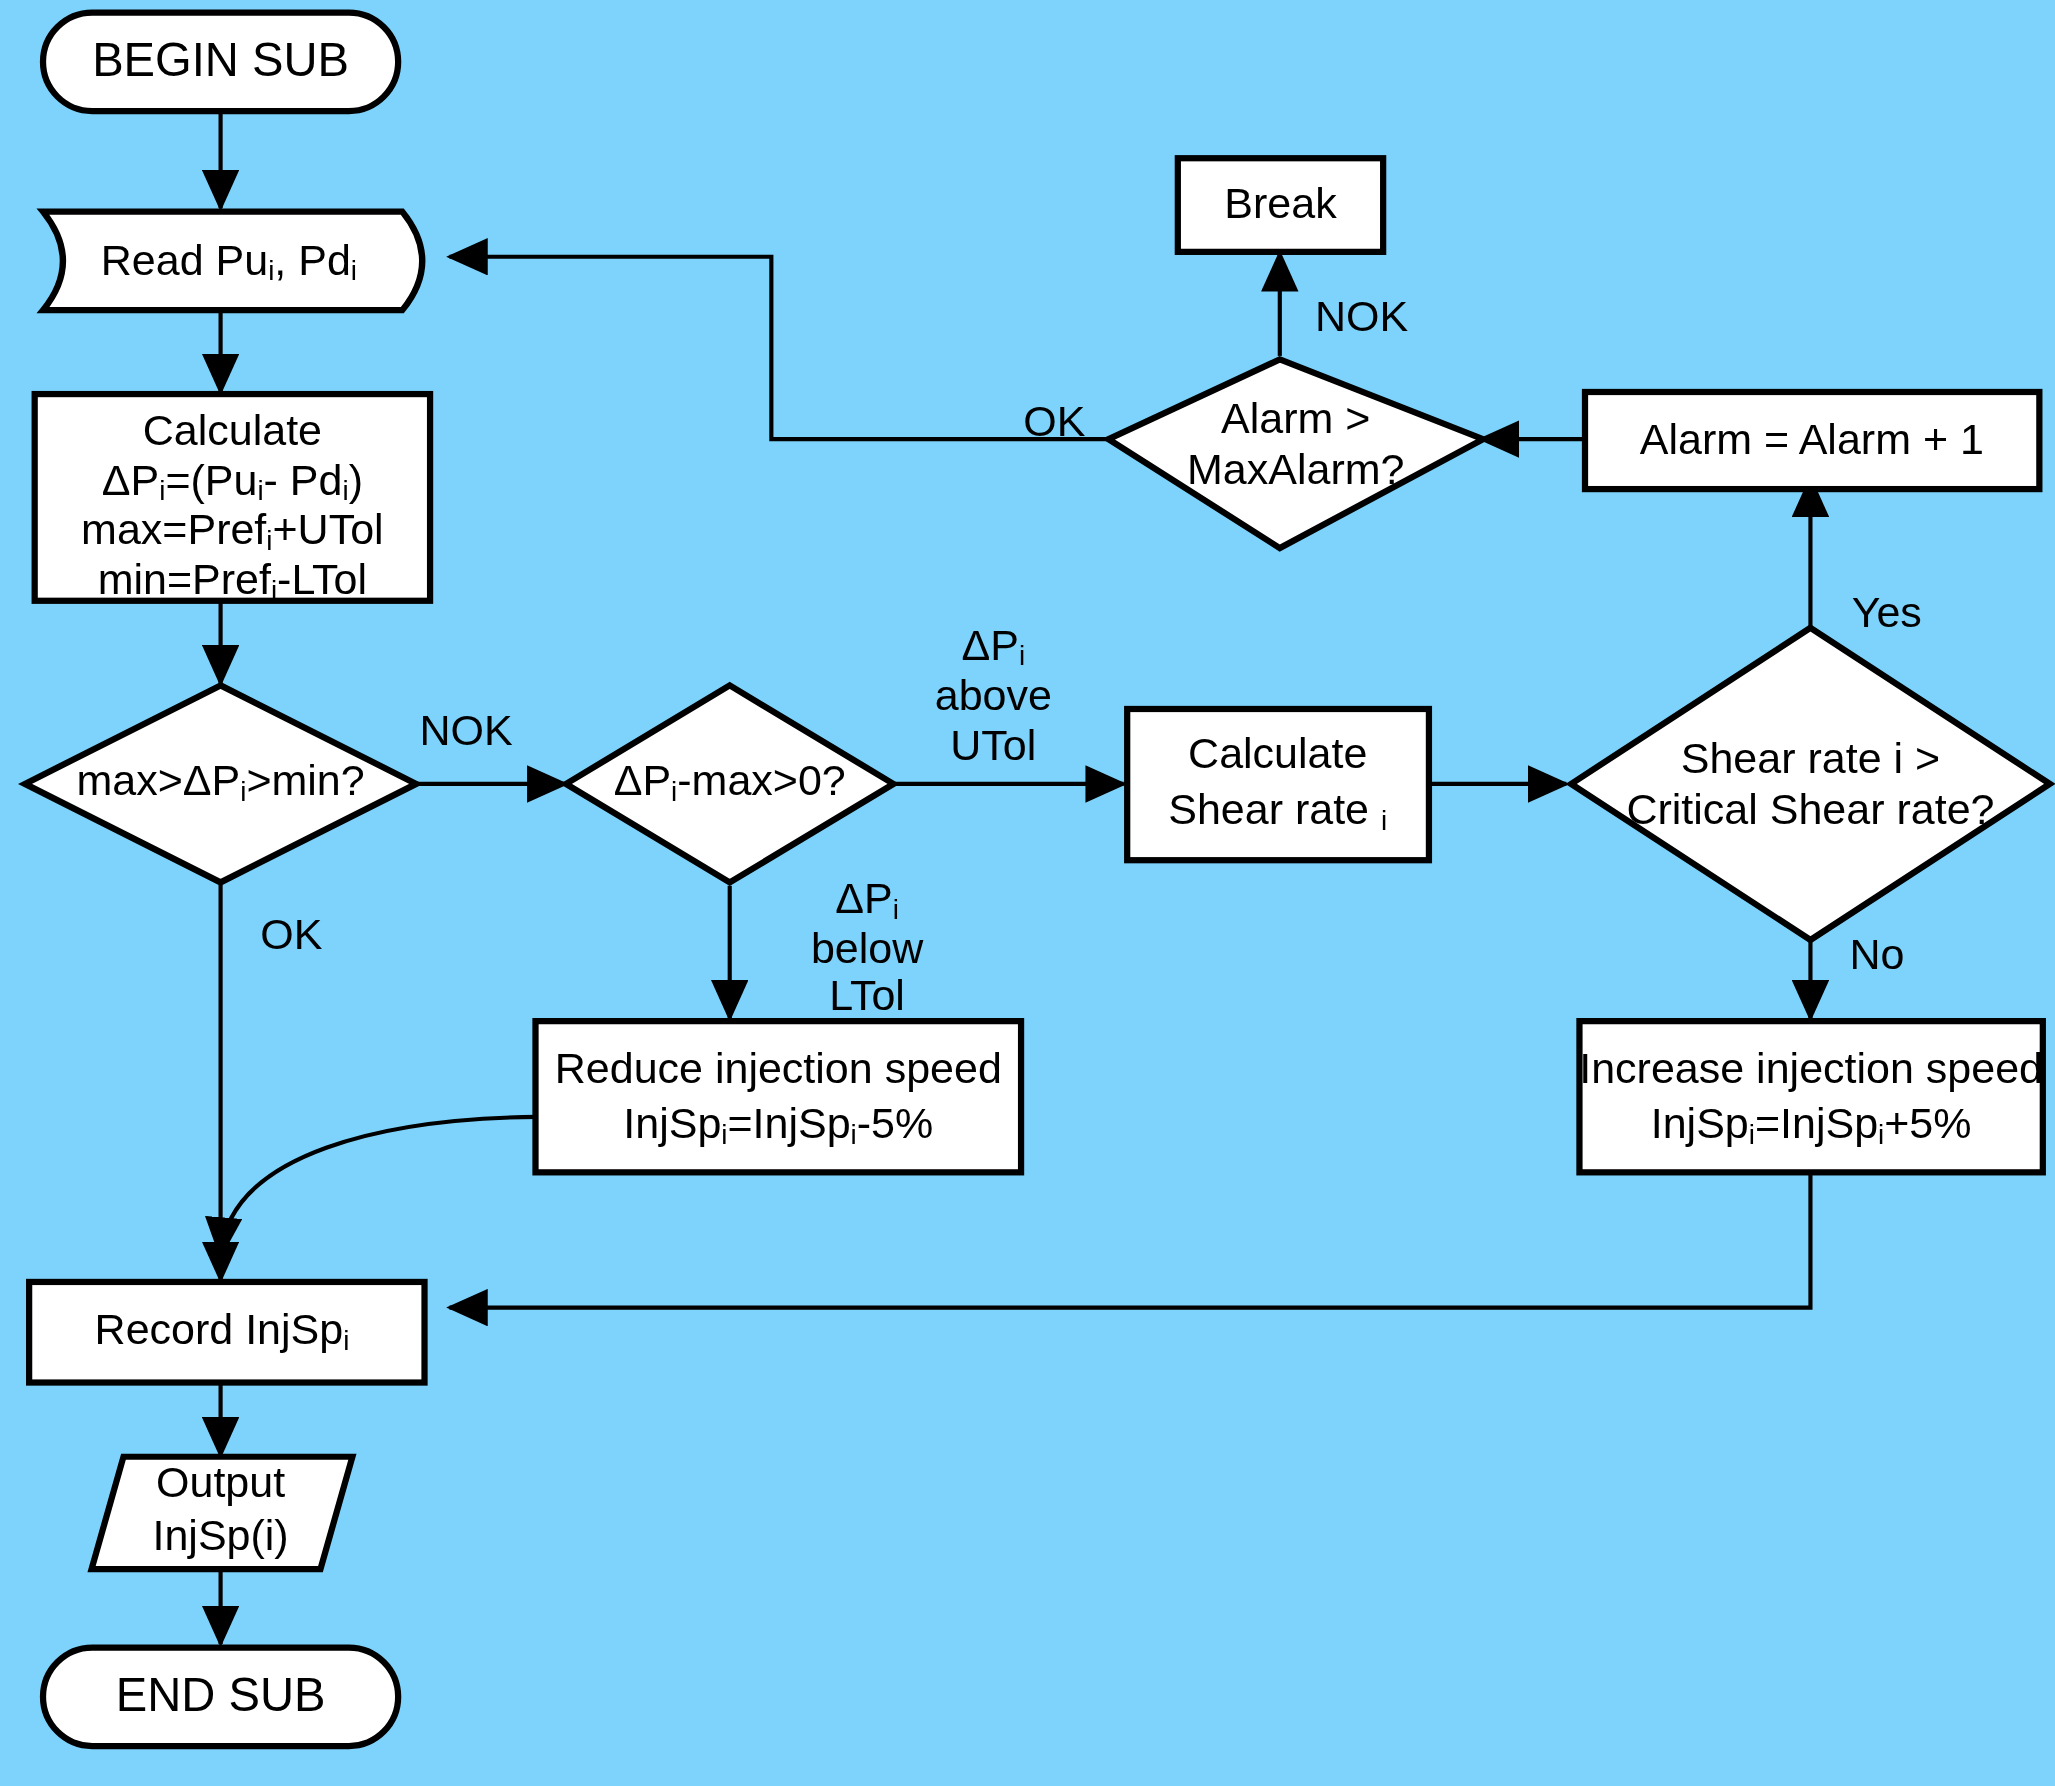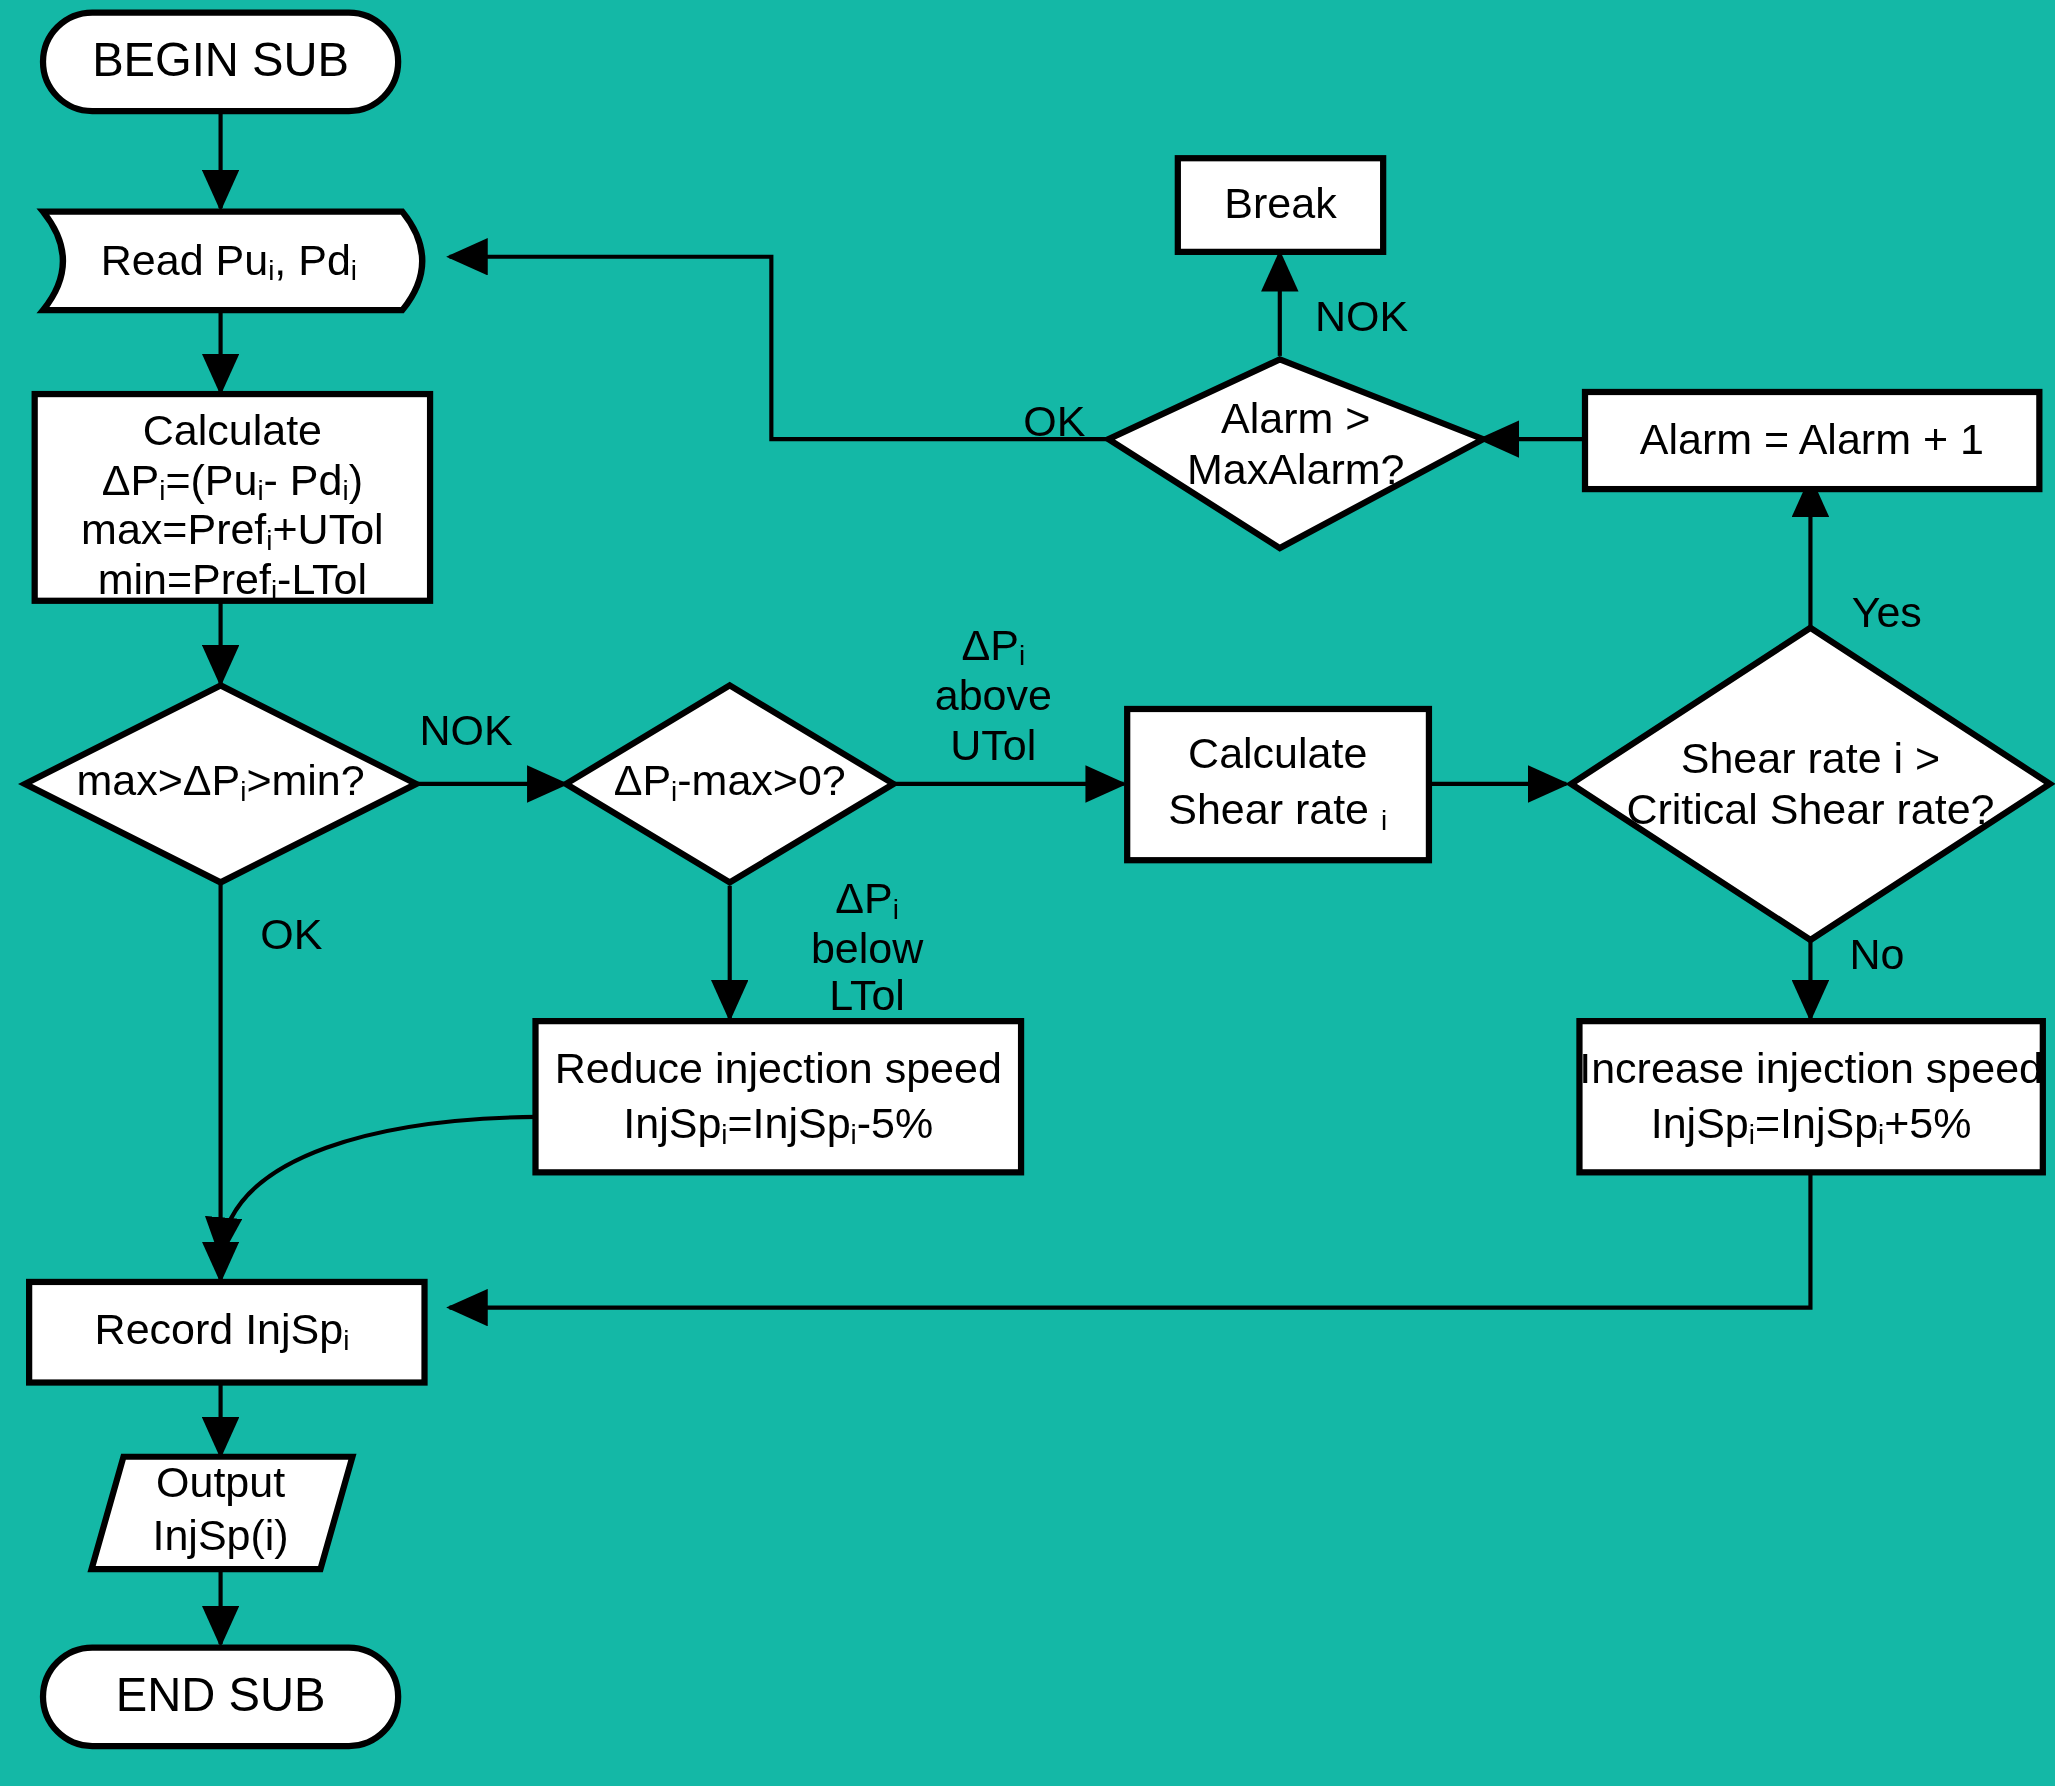--- a/index.html
+++ b/index.html
@@ -5,21 +5,21 @@
 <style>
   html, body {
     margin: 0;
     padding: 0;
     background: #ffffff;
   }
   #stage {
     position: relative;
     width: 2056px;
     height: 1787px;
-    background: #14b8a6;
+    background: #7dd3fc;
     font-family: "Liberation Sans", sans-serif;
     overflow: hidden;
   }
   #diagram {
     position: absolute;
     left: 0;
     top: 0;
     width: 2056px;
     height: 1787px;
   }

